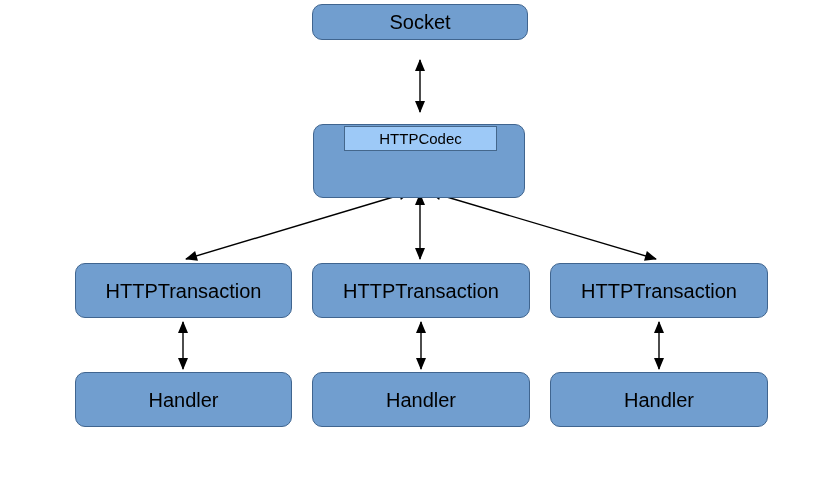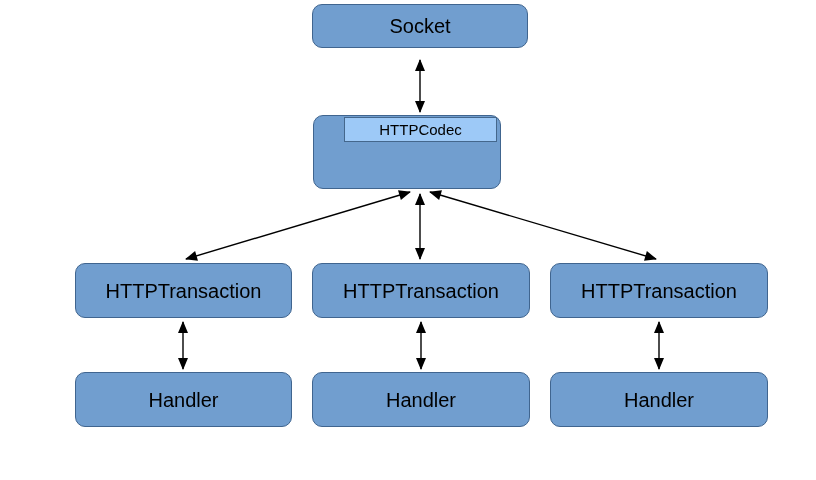--- a/index.html
+++ b/index.html
@@ -29,22 +29,22 @@
     background: #719ecf;
     border: 1.6px solid #40658f;
     border-radius: 10px;
     display: flex;
     align-items: center;
     justify-content: center;
     color: #000000;
     font-size: 20px;
     line-height: 1;
   }
-  .node-socket       { left: 312px; top:   4px; width: 216px; height: 44px; }
-  .node-session      { left: 313px; top: 115px; width: 188px; height: 74px; display: block; }
+  .node-socket       { left: 312px; top:   4px; width: 216px; height: 36px; }
+  .node-session      { left: 313px; top: 124px; width: 212px; height: 74px; display: block; }
   .node-transaction-1{ left:  75px; top: 263px; width: 217px; height: 55px; }
   .node-transaction-2{ left: 312px; top: 263px; width: 218px; height: 55px; }
   .node-transaction-3{ left: 550px; top: 263px; width: 218px; height: 55px; }
   .node-handler-1    { left:  75px; top: 372px; width: 217px; height: 55px; }
   .node-handler-2    { left: 312px; top: 372px; width: 218px; height: 55px; }
   .node-handler-3    { left: 550px; top: 372px; width: 218px; height: 55px; }
 
   .codec {
     position: absolute;
     box-sizing: border-box;

